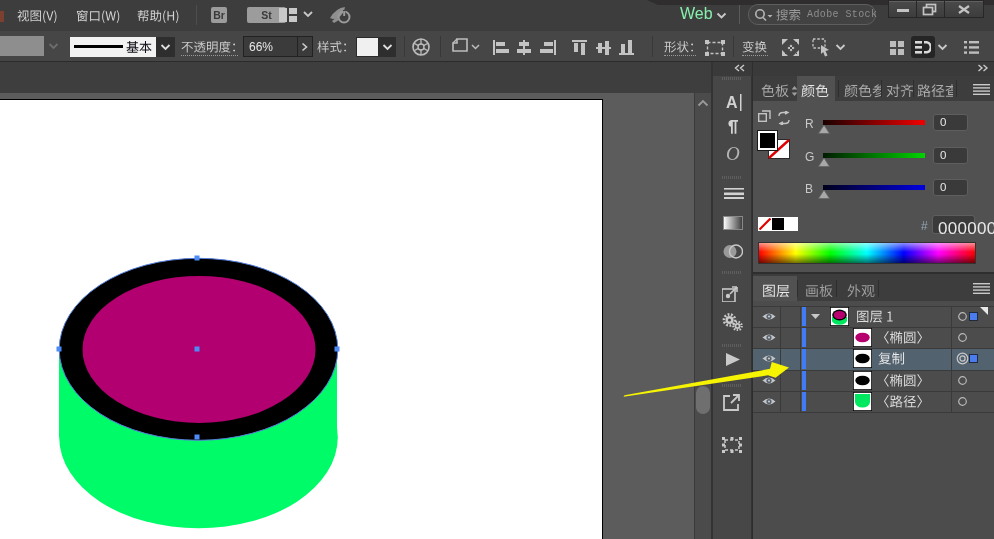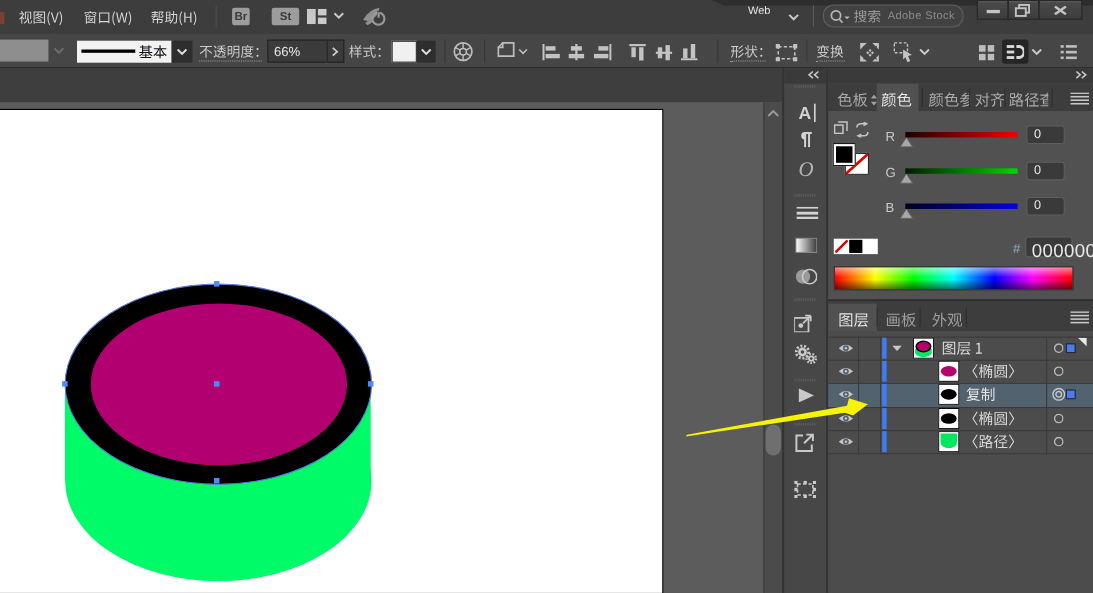--- a/index.html
+++ b/index.html
@@ -16,51 +16,51 @@
     <path transform="translate(0,12.50)" fill="#d6d6d6" d="M5.625 -9.887500000000001V-3.2375000000000003H6.5375000000000005V-9.0625H10.4V-3.2375000000000003H11.3375V-9.887500000000001ZM1.925 -10.05C2.375 -9.5625 2.8625000000000003 -8.875 3.0875000000000004 -8.4125L3.85 -8.9125C3.625 -9.35 3.125 -10.0 2.6375 -10.475000000000001ZM7.9625 -8.1125V-5.675000000000001C7.9625 -3.7125000000000004 7.5875 -1.3250000000000002 4.425 0.3125C4.6125 0.4625 4.9125000000000005 0.8125 5.025 1.0125C6.9 0.025 7.8875 -1.3125 8.387500000000001 -2.6750000000000003V-0.25C8.387500000000001 0.5875 8.725 0.8125 9.575000000000001 0.8125H10.7125C11.8 0.8125 11.9375 0.30000000000000004 12.0625 -1.6625C11.825000000000001 -1.725 11.512500000000001 -1.85 11.275 -2.0375C11.225000000000001 -0.23750000000000002 11.162500000000001 0.1 10.725000000000001 0.1H9.7125C9.3625 0.1 9.262500000000001 0.0 9.262500000000001 -0.35000000000000003V-3.45H8.625C8.8125 -4.2125 8.8625 -4.9625 8.8625 -5.65V-8.1125ZM0.7875000000000001 -8.35V-7.487500000000001H3.8125C3.0875000000000004 -5.9 1.7750000000000001 -4.3375 0.48750000000000004 -3.4625000000000004C0.625 -3.2875 0.8500000000000001 -2.8125 0.925 -2.5500000000000003C1.4125 -2.9125 1.9000000000000001 -3.3625000000000003 2.375 -3.875V0.9875H3.2625V-4.4C3.7 -3.8375000000000004 4.2375 -3.125 4.4875 -2.7375000000000003L5.0875 -3.4875000000000003C4.8500000000000005 -3.7625 3.975 -4.7625 3.5 -5.275C4.1000000000000005 -6.125 4.6125 -7.075 4.9625 -8.05L4.4625 -8.387500000000001L4.2875000000000005 -8.35Z M17.1875 -3.4875000000000003C18.1875 -3.2750000000000004 19.4625 -2.8375000000000004 20.1625 -2.4875000000000003L20.55 -3.125C19.85 -3.45 18.5875 -3.8625000000000003 17.5875 -4.0625ZM15.9375 -1.9000000000000001C17.6625 -1.6875 19.825 -1.1875 21.025 -0.7625000000000001L21.4375 -1.4625000000000001C20.225 -1.8625 18.0625 -2.35 16.375 -2.5375ZM13.55 -9.950000000000001V1.0H14.45V0.47500000000000003H23.025V1.0H23.9625V-9.950000000000001ZM14.45 -0.36250000000000004V-9.1H23.025V-0.36250000000000004ZM17.675 -8.85C17.05 -7.825 15.975 -6.8500000000000005 14.9 -6.2125C15.1 -6.0875 15.425 -5.800000000000001 15.5625 -5.65C15.9375 -5.9 16.325 -6.2 16.7125 -6.5375000000000005C17.0875 -6.1375 17.55 -5.7625 18.05 -5.425000000000001C16.9875 -4.925000000000001 15.7875 -4.55 14.675 -4.325C14.8375 -4.15 15.0375 -3.7875 15.125 -3.5625C16.35 -3.85 17.6625 -4.3125 18.85 -4.95C19.8875 -4.3875 21.075000000000003 -3.9625000000000004 22.262500000000003 -3.7C22.375 -3.9250000000000003 22.6125 -4.25 22.7875 -4.4125000000000005C21.6875 -4.6125 20.5875 -4.95 19.6125 -5.4C20.55 -6.0125 21.3375 -6.7250000000000005 21.8625 -7.575L21.325000000000003 -7.8875L21.1875 -7.8500000000000005H17.95C18.1375 -8.0875 18.3125 -8.325000000000001 18.4625 -8.575000000000001ZM17.225 -7.0375000000000005 17.3125 -7.125H20.55C20.1 -6.6375 19.5 -6.2 18.825 -5.8125C18.1875 -6.175000000000001 17.6375 -6.5875 17.225 -7.0375000000000005Z M27.9875 2.45 28.6875 2.1375C27.6125 0.36250000000000004 27.1 -1.7625000000000002 27.1 -3.8875C27.1 -6.0 27.6125 -8.1125 28.6875 -9.9L27.9875 -10.225000000000001C26.8375 -8.35 26.15 -6.3375 26.15 -3.8875C26.15 -1.425 26.8375 0.5875 27.9875 2.45Z M32.1625 0.0H33.5L36.4125 -9.1625H35.237500000000004L33.7625 -4.2C33.45 -3.125 33.225 -2.25 32.875 -1.175H32.825C32.487500000000004 -2.25 32.25 -3.125 31.9375 -4.2L30.450000000000003 -9.1625H29.2375Z M37.65 2.45C38.800000000000004 0.5875 39.487500000000004 -1.425 39.487500000000004 -3.8875C39.487500000000004 -6.3375 38.800000000000004 -8.35 37.65 -10.225000000000001L36.9375 -9.9C38.0125 -8.1125 38.550000000000004 -6.0 38.550000000000004 -3.8875C38.550000000000004 -1.7625000000000002 38.0125 0.36250000000000004 36.9375 2.1375Z"></path>
   </svg>
 <svg class="t" style="left:76px;top:7.5px" width="46" height="16" viewBox="0 0 46 16">
     <path transform="translate(0,12.50)" fill="#d6d6d6" d="M4.6375 -8.4125C3.6625 -7.6375 2.275 -7.0125 1.075 -6.675000000000001L1.5625 -5.95C2.875 -6.3500000000000005 4.275 -7.1000000000000005 5.325 -7.9625ZM7.2 -7.8875C8.4875 -7.3375 10.125 -6.45 10.925 -5.862500000000001L11.537500000000001 -6.4750000000000005C10.675 -7.075 9.025 -7.9 7.775 -8.425ZM5.4 -7.1625000000000005C5.2125 -6.7875000000000005 4.8875 -6.2875000000000005 4.5875 -5.8875H2.0500000000000003V1.0250000000000001H2.9875000000000003V0.5H9.6125V0.9500000000000001H10.5875V-5.8875H5.575C5.8500000000000005 -6.2125 6.1375 -6.5875 6.3875 -6.9625ZM2.9875000000000003 -0.21250000000000002V-5.175000000000001H9.6125V-0.21250000000000002ZM4.5625 -2.7375000000000003C5.0625 -2.5375 5.6000000000000005 -2.2875 6.125 -2.025C5.3375 -1.55 4.4 -1.2125000000000001 3.4625000000000004 -1.0250000000000001C3.6125000000000003 -0.8625 3.7875 -0.6000000000000001 3.875 -0.41250000000000003C4.925000000000001 -0.675 5.95 -1.075 6.825 -1.6625C7.4750000000000005 -1.3 8.05 -0.9375 8.4375 -0.6375000000000001L8.925 -1.175C8.55 -1.4625000000000001 8.012500000000001 -1.7875 7.425000000000001 -2.1125000000000003C8.012500000000001 -2.6125000000000003 8.4875 -3.225 8.8125 -3.975L8.3125 -4.2125L8.175 -4.1875H5.3375C5.4625 -4.4 5.575 -4.6125 5.675000000000001 -4.825L4.9375 -4.9375C4.6625000000000005 -4.325 4.15 -3.6 3.4250000000000003 -3.0500000000000003C3.6 -2.9625000000000004 3.85 -2.75 3.9875000000000003 -2.6C4.3500000000000005 -2.9000000000000004 4.6625000000000005 -3.2375000000000003 4.925000000000001 -3.575H7.7875000000000005C7.525 -3.1500000000000004 7.1625000000000005 -2.7750000000000004 6.75 -2.45C6.175000000000001 -2.7375000000000003 5.575 -3.0 5.025 -3.2125000000000004ZM5.325 -10.325000000000001C5.4750000000000005 -10.0625 5.625 -9.7375 5.7625 -9.4375H0.9625V-7.4625H1.9000000000000001V-8.6875H10.55V-7.5125H11.525V-9.4375H6.8875C6.7250000000000005 -9.8 6.5 -10.225000000000001 6.300000000000001 -10.5625Z M14.0875 -9.1875V0.6875H15.0625V-0.375H22.450000000000003V0.6375000000000001H23.450000000000003V-9.1875ZM15.0625 -1.3375000000000001V-8.25H22.450000000000003V-1.3375000000000001Z M27.9875 2.45 28.6875 2.1375C27.6125 0.36250000000000004 27.1 -1.7625000000000002 27.1 -3.8875C27.1 -6.0 27.6125 -8.1125 28.6875 -9.9L27.9875 -10.225000000000001C26.8375 -8.35 26.15 -6.3375 26.15 -3.8875C26.15 -1.425 26.8375 0.5875 27.9875 2.45Z M31.4875 0.0H32.862500000000004L34.225 -5.525C34.375 -6.25 34.550000000000004 -6.9125000000000005 34.6875 -7.612500000000001H34.737500000000004C34.8875 -6.9125000000000005 35.025000000000006 -6.25 35.1875 -5.525L36.575 0.0H37.975L39.862500000000004 -9.1625H38.7625L37.775000000000006 -4.175C37.612500000000004 -3.1875 37.4375 -2.2 37.275000000000006 -1.2000000000000002H37.2C36.975 -2.2 36.775000000000006 -3.2 36.550000000000004 -4.175L35.275000000000006 -9.1625H34.212500000000006L32.95 -4.175C32.725 -3.1875 32.5 -2.2 32.300000000000004 -1.2000000000000002H32.25C32.0625 -2.2 31.887500000000003 -3.1875 31.700000000000003 -4.175L30.7375 -9.1625H29.55Z M41.4375 2.45C42.587500000000006 0.5875 43.275000000000006 -1.425 43.275000000000006 -3.8875C43.275000000000006 -6.3375 42.587500000000006 -8.35 41.4375 -10.225000000000001L40.725 -9.9C41.800000000000004 -8.1125 42.337500000000006 -6.0 42.337500000000006 -3.8875C42.337500000000006 -1.7625000000000002 41.800000000000004 0.36250000000000004 40.725 2.1375Z"></path>
   </svg>
 <svg class="t" style="left:137px;top:7.5px" width="45" height="16" viewBox="0 0 45 16">
     <path transform="translate(0,12.50)" fill="#d6d6d6" d="M3.4250000000000003 -10.5V-9.512500000000001H0.8250000000000001V-8.75H3.4250000000000003V-7.8375H1.0875000000000001V-7.1000000000000005H3.4250000000000003V-6.800000000000001C3.4250000000000003 -6.6000000000000005 3.4000000000000004 -6.375 3.325 -6.125H0.625V-5.362500000000001H2.9625000000000004C2.575 -4.800000000000001 1.925 -4.25 0.8625 -3.8875C1.075 -3.7125000000000004 1.375 -3.4125 1.5250000000000001 -3.2125000000000004C2.8875 -3.75 3.6375 -4.575 4.025 -5.362500000000001H6.75V-6.125H4.3C4.3500000000000005 -6.375 4.375 -6.6000000000000005 4.375 -6.800000000000001V-7.1000000000000005H6.4125000000000005V-7.8375H4.375V-8.75H6.675000000000001V-9.512500000000001H4.375V-10.5ZM7.300000000000001 -9.975000000000001V-3.7875H8.200000000000001V-9.1625H10.3375C10.0 -8.625 9.5875 -8.0 9.175 -7.45C10.275 -6.8375 10.6875 -6.275 10.6875 -5.825C10.6875 -5.5625 10.600000000000001 -5.3875 10.375 -5.2875000000000005C10.225000000000001 -5.237500000000001 10.037500000000001 -5.2 9.850000000000001 -5.1875C9.4875 -5.1625000000000005 9.0375 -5.175000000000001 8.5 -5.2250000000000005C8.65 -5.0125 8.775 -4.675 8.8 -4.4375C9.2875 -4.3875 9.825000000000001 -4.4 10.25 -4.4375C10.5 -4.4625 10.787500000000001 -4.5375000000000005 11.0 -4.6375C11.412500000000001 -4.862500000000001 11.625 -5.2125 11.6125 -5.7625C11.6125 -6.325 11.25 -6.925000000000001 10.175 -7.5875C10.700000000000001 -8.2125 11.25 -8.975 11.725000000000001 -9.625L11.075000000000001 -10.012500000000001L10.912500000000001 -9.975000000000001ZM1.875 -3.2750000000000004V0.325H2.825V-2.4250000000000003H5.7250000000000005V0.9750000000000001H6.7V-2.4250000000000003H9.8625V-0.7250000000000001C9.8625 -0.5625 9.8125 -0.5125000000000001 9.600000000000001 -0.5C9.4 -0.5 8.6625 -0.5 7.862500000000001 -0.5125000000000001C7.987500000000001 -0.28750000000000003 8.137500000000001 0.05 8.1875 0.30000000000000004C9.2375 0.30000000000000004 9.9 0.30000000000000004 10.3 0.1625C10.700000000000001 0.025 10.825000000000001 -0.23750000000000002 10.825000000000001 -0.7000000000000001V-3.2750000000000004H6.7V-4.2625H5.7250000000000005V-3.2750000000000004Z M20.4125 -10.5C20.4125 -9.5375 20.4125 -8.575000000000001 20.3875 -7.6625000000000005H18.325V-6.775H20.35C20.175 -3.75 19.5375 -1.1625 17.1375 0.325C17.3625 0.48750000000000004 17.675 0.8 17.825 1.0250000000000001C20.375 -0.65 21.0625 -3.4875000000000003 21.25 -6.775H23.200000000000003C23.0875 -2.2 22.9625 -0.525 22.637500000000003 -0.1375C22.525 0.0125 22.387500000000003 0.05 22.1625 0.05C21.9 0.05 21.25 0.037500000000000006 20.5375 -0.0125C20.700000000000003 0.23750000000000002 20.8 0.625 20.825000000000003 0.8875000000000001C21.4875 0.925 22.1625 0.9375 22.55 0.9C22.950000000000003 0.8625 23.2125 0.75 23.450000000000003 0.41250000000000003C23.8625 -0.125 23.9875 -1.9125 24.1125 -7.2C24.1125 -7.3125 24.1125 -7.6625000000000005 24.1125 -7.6625000000000005H21.2875C21.325000000000003 -8.5875 21.325000000000003 -9.5375 21.325000000000003 -10.5ZM12.925 -1.1875 13.1 -0.225C14.6 -0.5750000000000001 16.7 -1.0625 18.675 -1.5250000000000001L18.6 -2.375L17.9125 -2.225V-9.887500000000001H13.825V-1.3625ZM14.675 -1.5375V-3.6875H17.025V-2.025ZM14.675 -6.362500000000001H17.025V-4.525H14.675ZM14.675 -7.2V-9.0375H17.025V-7.2Z M27.9875 2.45 28.6875 2.1375C27.6125 0.36250000000000004 27.1 -1.7625000000000002 27.1 -3.8875C27.1 -6.0 27.6125 -8.1125 28.6875 -9.9L27.9875 -10.225000000000001C26.8375 -8.35 26.15 -6.3375 26.15 -3.8875C26.15 -1.425 26.8375 0.5875 27.9875 2.45Z M30.4875 0.0H31.637500000000003V-4.325H35.9125V0.0H37.075V-9.1625H35.9125V-5.325H31.637500000000003V-9.1625H30.4875Z M39.5625 2.45C40.712500000000006 0.5875 41.400000000000006 -1.425 41.400000000000006 -3.8875C41.400000000000006 -6.3375 40.712500000000006 -8.35 39.5625 -10.225000000000001L38.85 -9.9C39.925000000000004 -8.1125 40.462500000000006 -6.0 40.462500000000006 -3.8875C40.462500000000006 -1.7625000000000002 39.925000000000004 0.36250000000000004 38.85 2.1375Z"></path>
   </svg>
 <div class="ab" style="left:196px;top:5px;width:1px;height:20px;background:#4e4e4e"></div>
 <div class="ab" style="left:211px;top:7px;width:16px;height:16px;background:#9c9c9c;border-radius:2px;color:#3a3a3a;font-size:10.5px;font-weight:bold;text-align:center;line-height:16px">Br</div>
-<div class="ab" style="left:247px;top:7px;width:25px;height:16px;background:#9c9c9c;border-radius:2px;color:#3a3a3a;font-size:10.5px;font-weight:bold;text-align:center;line-height:16px">St</div>
+<div class="ab" style="left:247px;top:7px;width:39px;height:16px;background:#9c9c9c;border-radius:2px;color:#3a3a3a;font-size:10.5px;font-weight:bold;text-align:center;line-height:16px">St</div>
 <svg class="ab" style="left:279px;top:8px" width="18" height="14">
 <rect x="0" y="0" width="8" height="14" fill="#c9c9c9"></rect>
 <rect x="10" y="0" width="8" height="6" fill="#c9c9c9"></rect>
 <rect x="10" y="8" width="8" height="6" fill="#c9c9c9"></rect>
   </svg>
 <svg class="ab" style="left:303px;top:11px" width="10" height="7">
     <path d="M1 1 L5 5 L9 1" stroke="#c9c9c9" stroke-width="1.8" fill="none"></path>
   </svg>
 <svg class="ab" style="left:328px;top:4px" width="24" height="22">
 <path d="M2 14 Q8 4 17 3 Q16 10 10 14 Q6 16 2 14 Z" fill="#8f8f8f"></path>
 <path d="M4 17 L9 13 L11 16 L6 19 Z" fill="#8f8f8f"></path>
 <circle cx="16" cy="13" r="5.5" fill="none" stroke="#9a9a9a" stroke-width="2"></circle>
 <rect x="15" y="6" width="2.4" height="6" fill="#3d3d3d"></rect>
 <rect x="15.2" y="7" width="2" height="5" fill="#9a9a9a"></rect>
   </svg>
-<div class="t" style="left:680px;top:5px;font-size:10px;color:#e5e5e5">Web</div>
+<div class="t" style="left:680px;top:5px;font-size:16px;color:#86efac">Web</div>
 <svg class="ab" style="left:716px;top:12px" width="11" height="8">
     <path d="M1.5 1.5 L5.5 5.5 L9.5 1.5" stroke="#c9c9c9" stroke-width="1.8" fill="none"></path>
   </svg>
 <div class="ab" style="left:739px;top:5px;width:1px;height:19px;background:#5a5a5a"></div>
 <div class="ab" style="left:748px;top:4px;width:128px;height:21px;background:#424242;border:1px solid #5e5e5e;border-radius:10px"></div>
 <svg class="ab" style="left:754px;top:8px" width="20" height="14">
 <circle cx="6" cy="6" r="4.2" fill="none" stroke="#b5b5b5" stroke-width="1.6"></circle>
 <line x1="9" y1="9.5" x2="12" y2="12.5" stroke="#b5b5b5" stroke-width="1.6"></line>
 <path d="M13.5 7 L16 9.5 L18.5 7" fill="#b5b5b5"></path>
   </svg>
 <svg class="t" style="left:776px;top:7.0px" width="27" height="16" viewBox="0 0 27 16">
     <path transform="translate(0,12.50)" fill="#9a9a9a" d="M2.075 -10.5V-7.9750000000000005H0.5750000000000001V-7.1000000000000005H2.075V-4.425L0.48750000000000004 -3.8625000000000003L0.7375 -2.975L2.075 -3.4875000000000003V-0.1625C2.075 0.0 2.0125 0.037500000000000006 1.875 0.037500000000000006C1.725 0.05 1.2875 0.05 0.8 0.037500000000000006C0.925 0.30000000000000004 1.0375 0.7000000000000001 1.0625 0.9375C1.8 0.9500000000000001 2.2625 0.9125000000000001 2.5625 0.7625000000000001C2.8625000000000003 0.6000000000000001 2.9625000000000004 0.3375 2.9625000000000004 -0.1625V-3.825L4.3625 -4.375L4.2 -5.2250000000000005L2.9625000000000004 -4.75V-7.1000000000000005H4.2375V-7.9750000000000005H2.9625000000000004V-10.5ZM4.7375 -3.625V-2.825H5.300000000000001L5.2 -2.7875C5.7250000000000005 -1.9500000000000002 6.4375 -1.2375 7.300000000000001 -0.6625000000000001C6.237500000000001 -0.2 5.025 0.08750000000000001 3.8000000000000003 0.25C3.9625000000000004 0.45 4.1375 0.8 4.2250000000000005 1.0250000000000001C5.612500000000001 0.8 6.9625 0.42500000000000004 8.137500000000001 -0.15000000000000002C9.125 0.36250000000000004 10.25 0.7375 11.4625 0.9750000000000001C11.5875 0.7375 11.825000000000001 0.3875 12.025 0.2C10.9375 0.025 9.912500000000001 -0.2625 9.012500000000001 -0.65C10.037500000000001 -1.3250000000000002 10.875 -2.225 11.387500000000001 -3.3875L10.825000000000001 -3.6625L10.662500000000001 -3.625H8.5375V-4.8375H11.4375V-9.475H9.0375V-8.700000000000001H10.5875V-7.525H9.0875V-6.8125H10.5875V-5.612500000000001H8.5375V-10.512500000000001H7.675000000000001V-5.612500000000001H5.7125V-6.800000000000001H7.075V-7.525H5.7125V-8.675C6.362500000000001 -8.875 7.0375000000000005 -9.125 7.5875 -9.425L6.9125000000000005 -10.05C6.45 -9.7375 5.625 -9.387500000000001 4.9 -9.15V-4.8375H7.675000000000001V-3.625ZM10.1125 -2.825C9.637500000000001 -2.1125000000000003 8.9625 -1.5375 8.15 -1.0875000000000001C7.325 -1.5625 6.6375 -2.1375 6.1375 -2.825Z M20.4125 -1.3C21.475 -0.7250000000000001 22.8125 0.15000000000000002 23.4625 0.7250000000000001L24.225 0.17500000000000002C23.512500000000003 -0.4 22.1625 -1.225 21.125 -1.7625000000000002ZM16.125 -1.7000000000000002C15.4125 -1.0250000000000001 14.2875 -0.325 13.2625 0.1375C13.475 0.28750000000000003 13.825 0.5875 13.9875 0.7625000000000001C14.975 0.25 16.175 -0.5750000000000001 16.975 -1.3625ZM14.925 -3.9875000000000003C15.1375 -4.075 15.4625 -4.1125 17.7625 -4.2625C16.7375 -3.7750000000000004 15.8625 -3.4000000000000004 15.4625 -3.25C14.7375 -2.95 14.1875 -2.7750000000000004 13.775 -2.7375000000000003C13.8625 -2.5 13.9875 -2.075 14.025 -1.9125C14.35 -2.025 14.8375 -2.075 18.4875 -2.3125V-0.125C18.4875 0.025 18.4375 0.07500000000000001 18.225 0.07500000000000001C18.0375 0.1 17.3625 0.1 16.5875 0.07500000000000001C16.7375 0.325 16.8875 0.675 16.9375 0.9375C17.85 0.9375 18.4875 0.9375 18.875 0.7875000000000001C19.2875 0.65 19.4 0.4 19.4 -0.1V-2.3625000000000003L22.4625 -2.5500000000000003C22.8 -2.2 23.1 -1.85 23.3 -1.5750000000000002L24.025 -2.075C23.4875 -2.7625 22.3625 -3.8000000000000003 21.475 -4.525L20.8125 -4.1000000000000005C21.137500000000003 -3.825 21.4875 -3.5125 21.825000000000003 -3.1875L16.3625 -2.9000000000000004C18.125 -3.5625 19.9 -4.4 21.5875 -5.425000000000001L20.9125 -6.0C20.3625 -5.6375 19.7625 -5.300000000000001 19.15 -4.9750000000000005L16.3625 -4.8125C17.225 -5.237500000000001 18.0875 -5.75 18.875 -6.3125L18.5 -6.6000000000000005H23.275V-5.0625H24.200000000000003V-7.4125000000000005H19.2375V-8.575000000000001H24.0375V-9.4H19.2375V-10.512500000000001H18.2625V-9.4H13.45V-8.575000000000001H18.2625V-7.4125000000000005H13.325V-5.0625H14.2125V-6.6000000000000005H17.925C17.0375 -5.9125000000000005 15.925 -5.3125 15.575 -5.1375C15.225 -4.95 14.9125 -4.8375 14.675 -4.8125C14.7625 -4.5875 14.8875 -4.1625000000000005 14.925 -3.9875000000000003Z"></path>
   </svg>
-<div class="t" style="left:807px;top:9px;font-size:10px;letter-spacing:0.4px;color:#8d8d8d;font-family:Liberation Sans, sans-serif">Adobe Stock</div>
+<div class="t" style="left:807px;top:9px;font-size:10px;letter-spacing:0.4px;color:#8d8d8d;font-family:Liberation Mono, monospace">Adobe Stock</div>
 <div class="ab" style="left:888px;top:0;width:29px;height:18px;background:linear-gradient(#4a4a4a,#3d3d3d);border:1px solid #272727;box-shadow:inset 0 1px 0 #606060"></div>
 <div class="ab" style="left:916px;top:0;width:29px;height:18px;background:linear-gradient(#4a4a4a,#3d3d3d);border:1px solid #272727;box-shadow:inset 0 1px 0 #606060"></div>
 <div class="ab" style="left:944px;top:0;width:40px;height:18px;background:linear-gradient(#4a4a4a,#3d3d3d);border:1px solid #272727;box-shadow:inset 0 1px 0 #606060"></div>
 <div class="ab" style="left:897px;top:9px;width:12px;height:3px;background:#c3c3c3"></div>
 <svg class="ab" style="left:922px;top:3px" width="16" height="13">
 <rect x="4.5" y="1.5" width="9" height="7" fill="none" stroke="#c3c3c3" stroke-width="1.7"></rect>
 <rect x="1.5" y="4.5" width="9" height="7" fill="#3f3f3f" stroke="#c3c3c3" stroke-width="1.7"></rect>
   </svg>
 <svg class="ab" style="left:958px;top:5px" width="12" height="9">
 <path d="M1 1 L11 8 M11 1 L1 8" stroke="#c3c3c3" stroke-width="2.2"></path>

